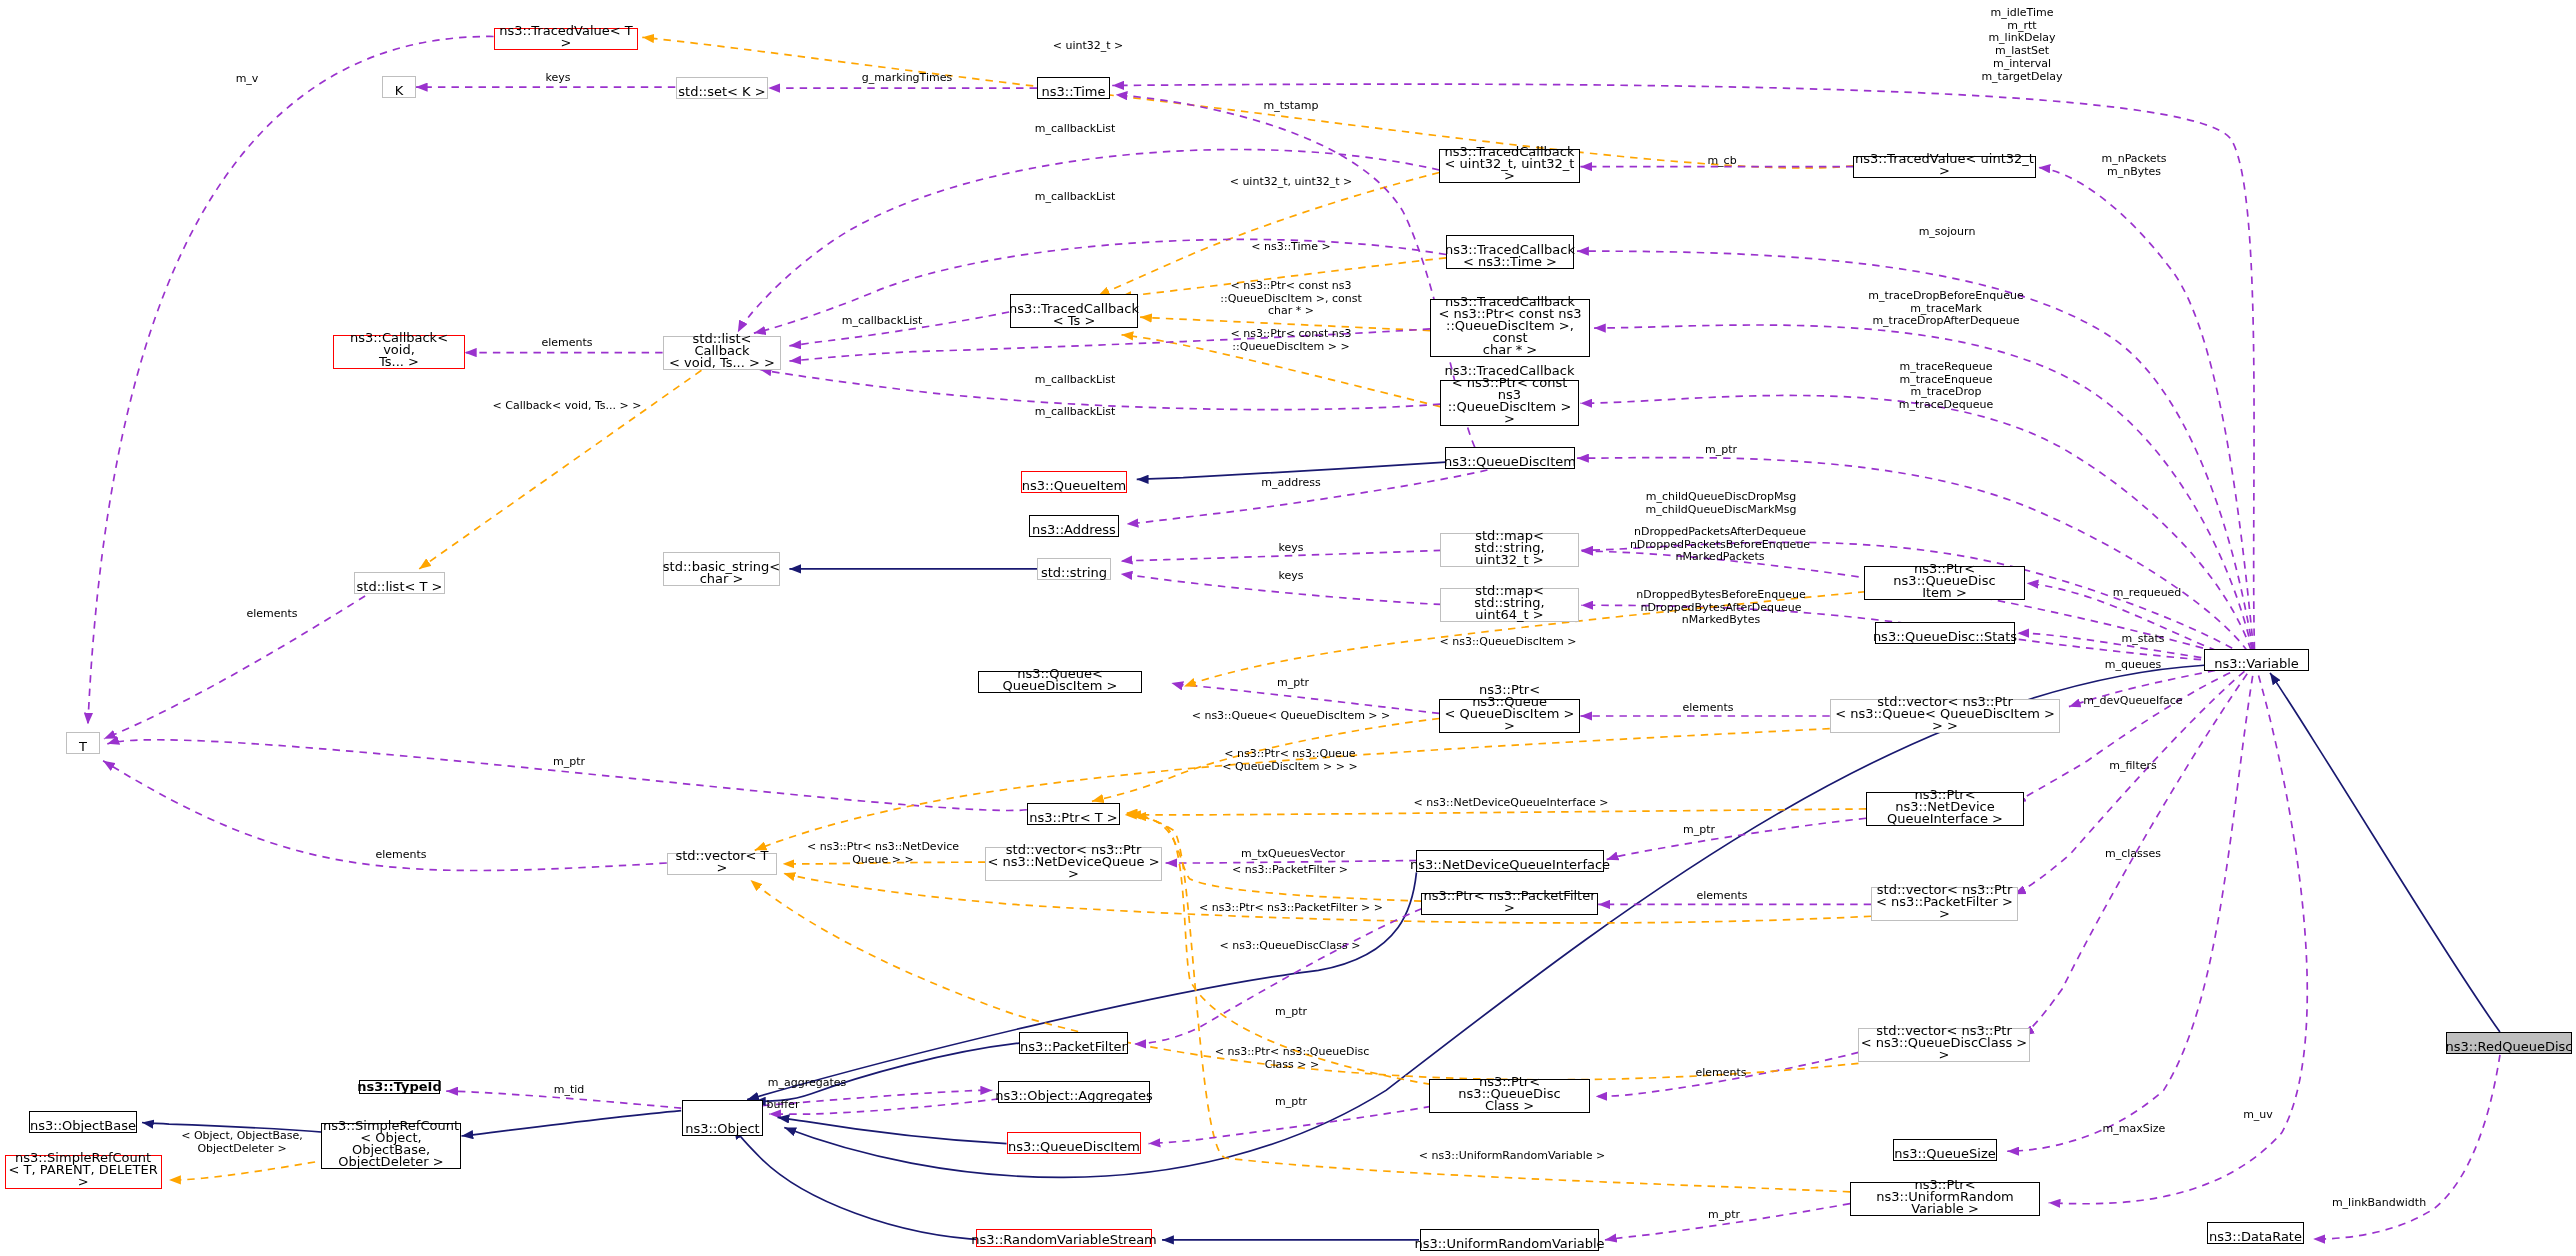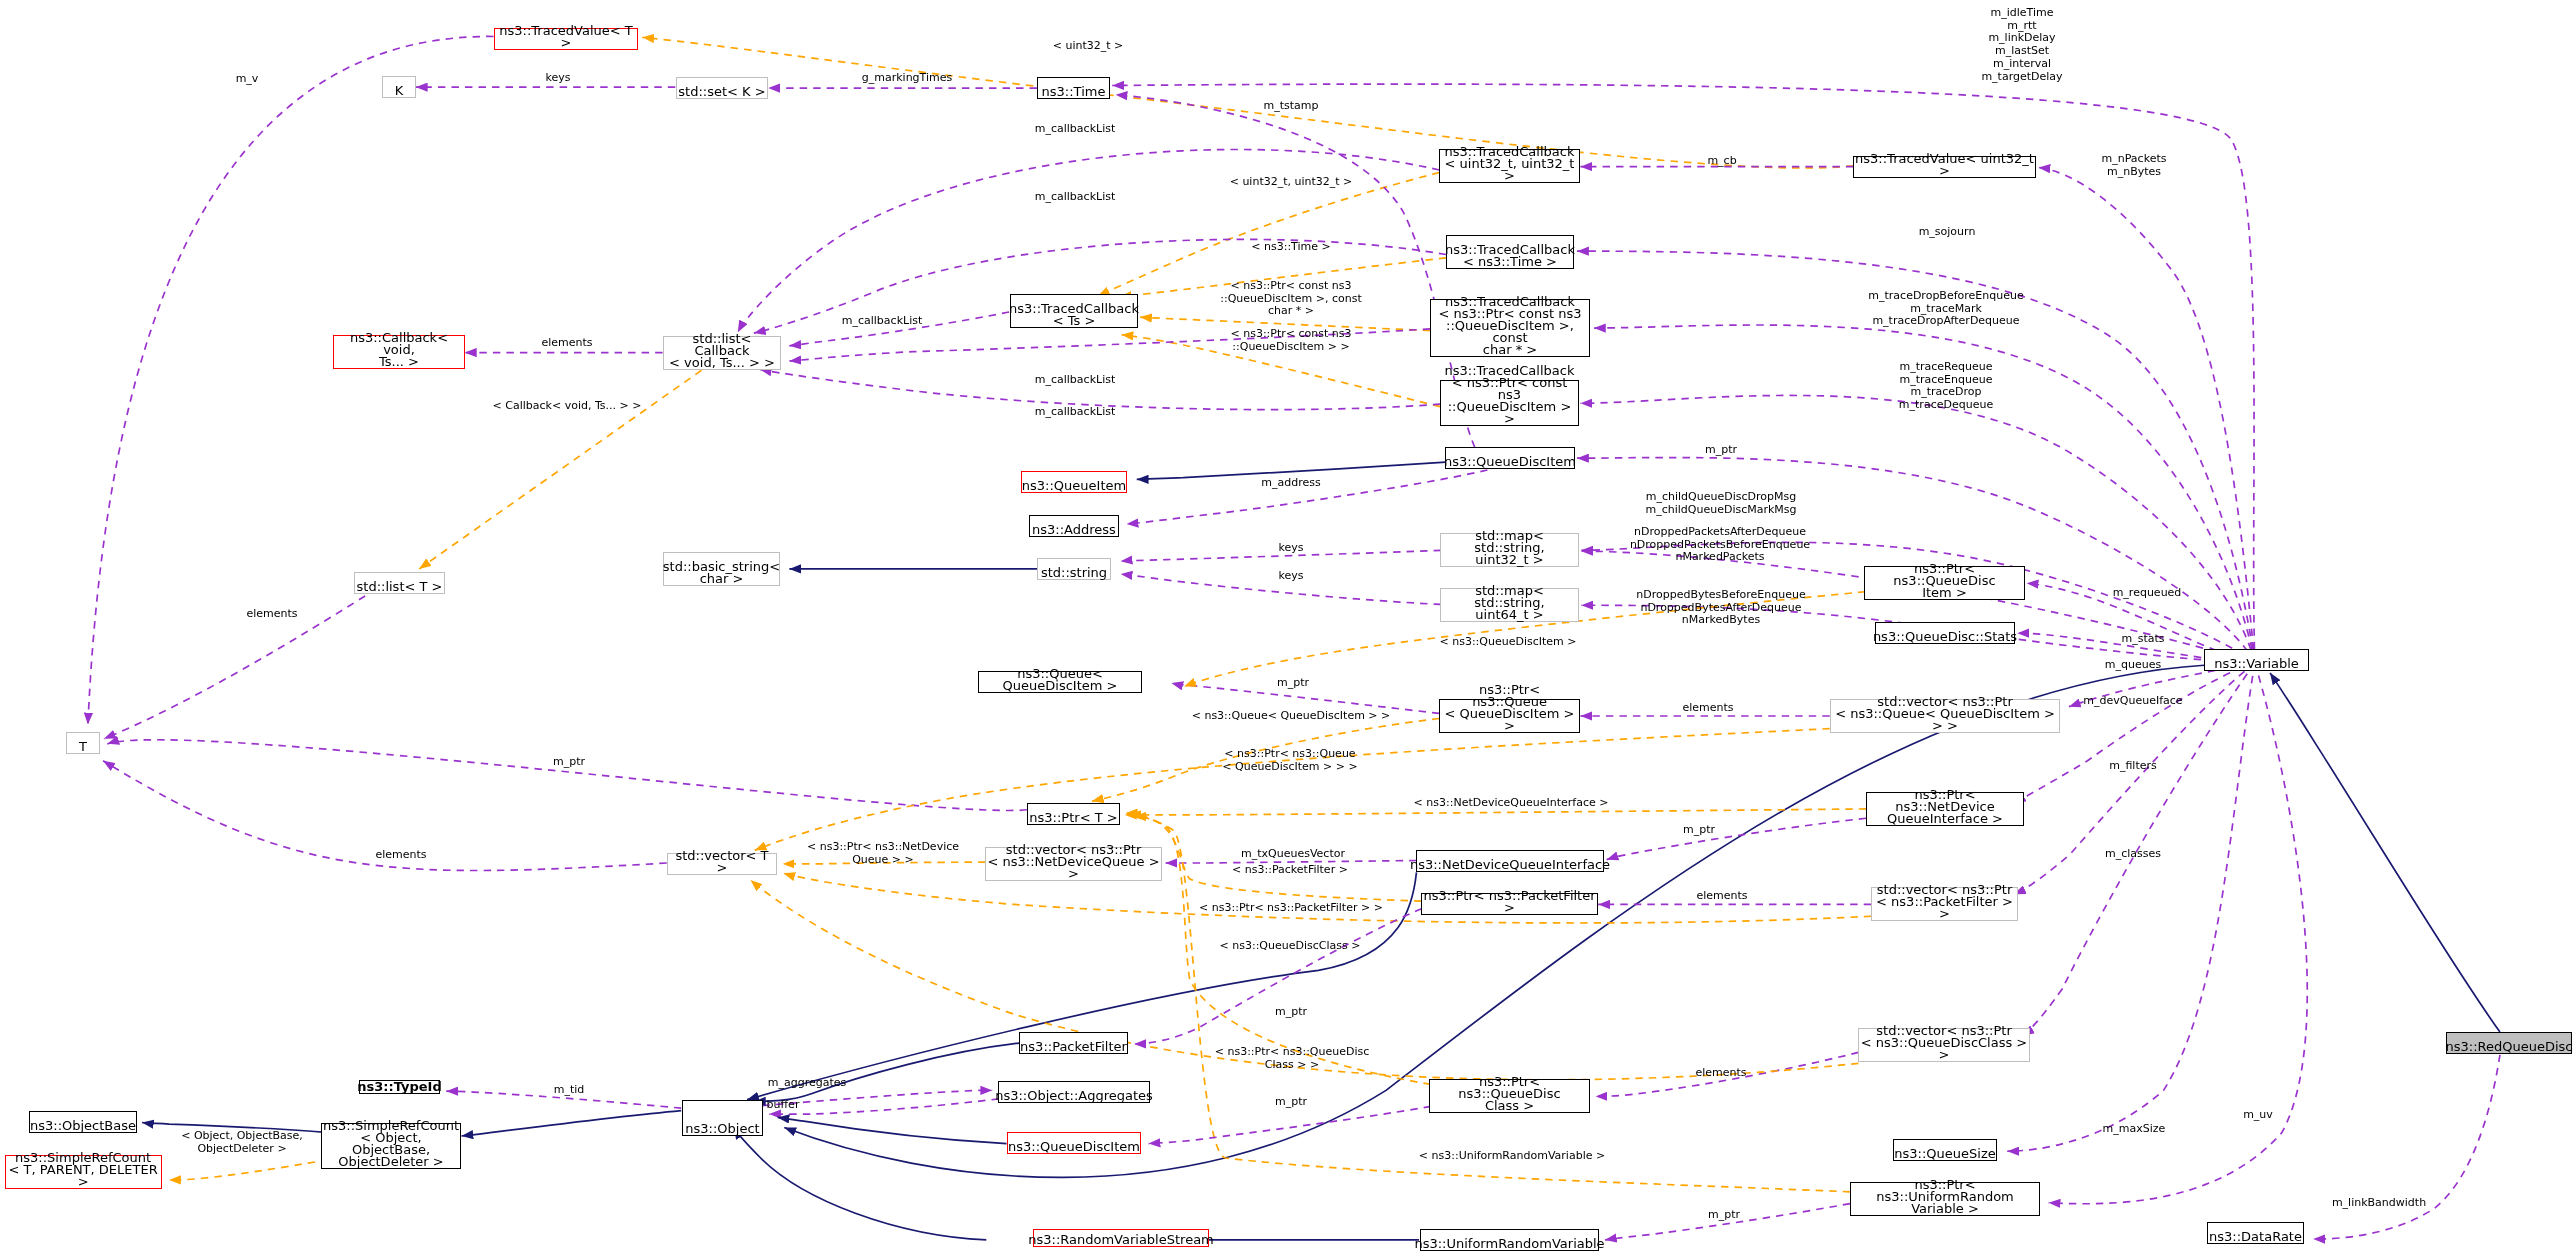--- a/index.html
+++ b/index.html
@@ -247,21 +247,21 @@
       </div>
       <div class="node n-red" style="left: 4.6px; top: 1155px; width: 157px; height: 34px;">
         <span>ns3::SimpleRefCount<br>&lt; T, PARENT, DELETER &gt;</span>
       </div>
       <div class="node n-black" style="left: 1850px; top: 1182px; width: 190px; height: 34px;">
         <span>ns3::Ptr&lt; ns3::UniformRandom<br>Variable &gt;</span>
       </div>
       <div class="node n-black" style="left: 2207px; top: 1222px; width: 97px; height: 22.4px;">
         <span>ns3::DataRate</span>
       </div>
-      <div class="node n-red" style="left: 1033px; top: 1229px; width: 176px; height: 18px;">
+      <div class="node n-red" style="left: 976px; top: 1229px; width: 176px; height: 18px;">
         <span>ns3::RandomVariableStream</span>
       </div>
       <div class="node n-black" style="left: 1420px; top: 1229px; width: 179px; height: 22.4px;">
         <span>ns3::UniformRandomVariable</span>
       </div>
     </div>
 <div id="labelg">
       <div class="elabel" style="left: 1088px; top: 46px;">&lt; uint32_t &gt;</div>
       <div class="elabel" style="left: 558px; top: 78px;">keys</div>
       <div class="elabel" style="left: 907px; top: 78px;">g_markingTimes</div>

